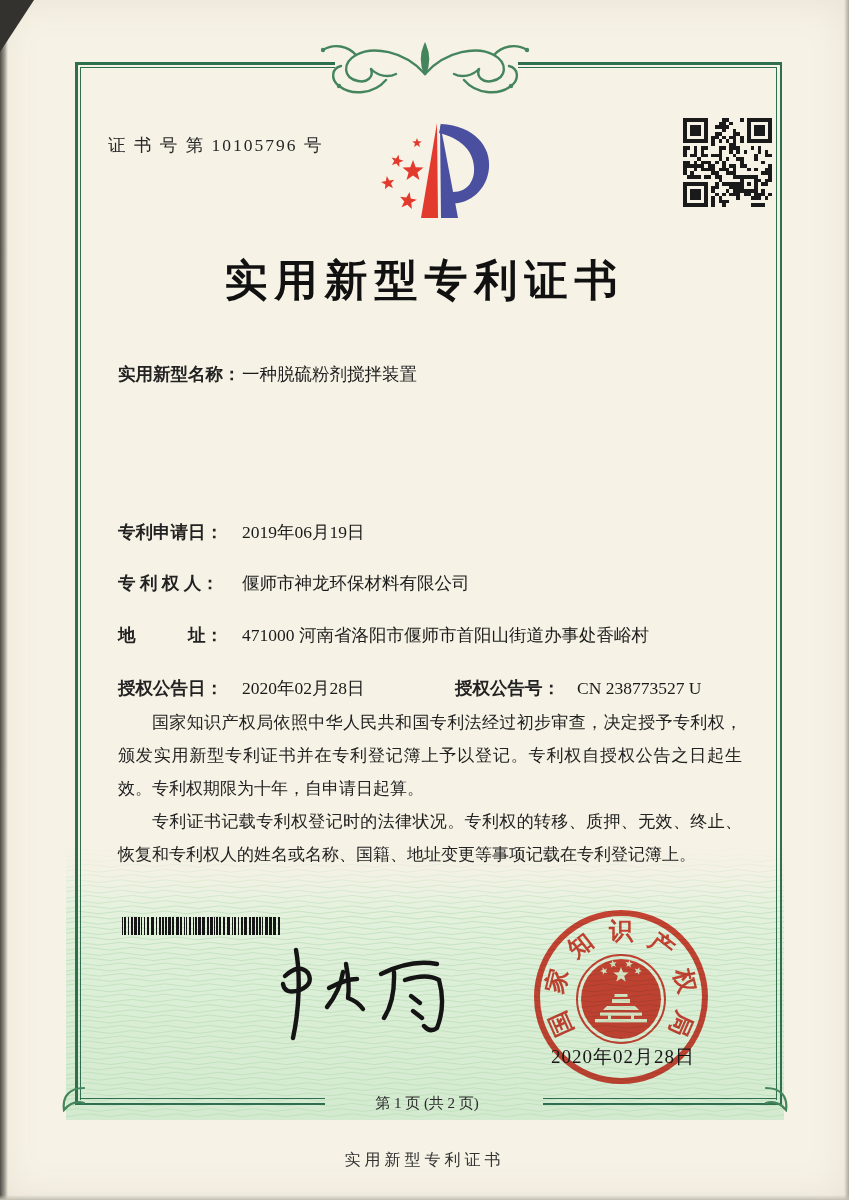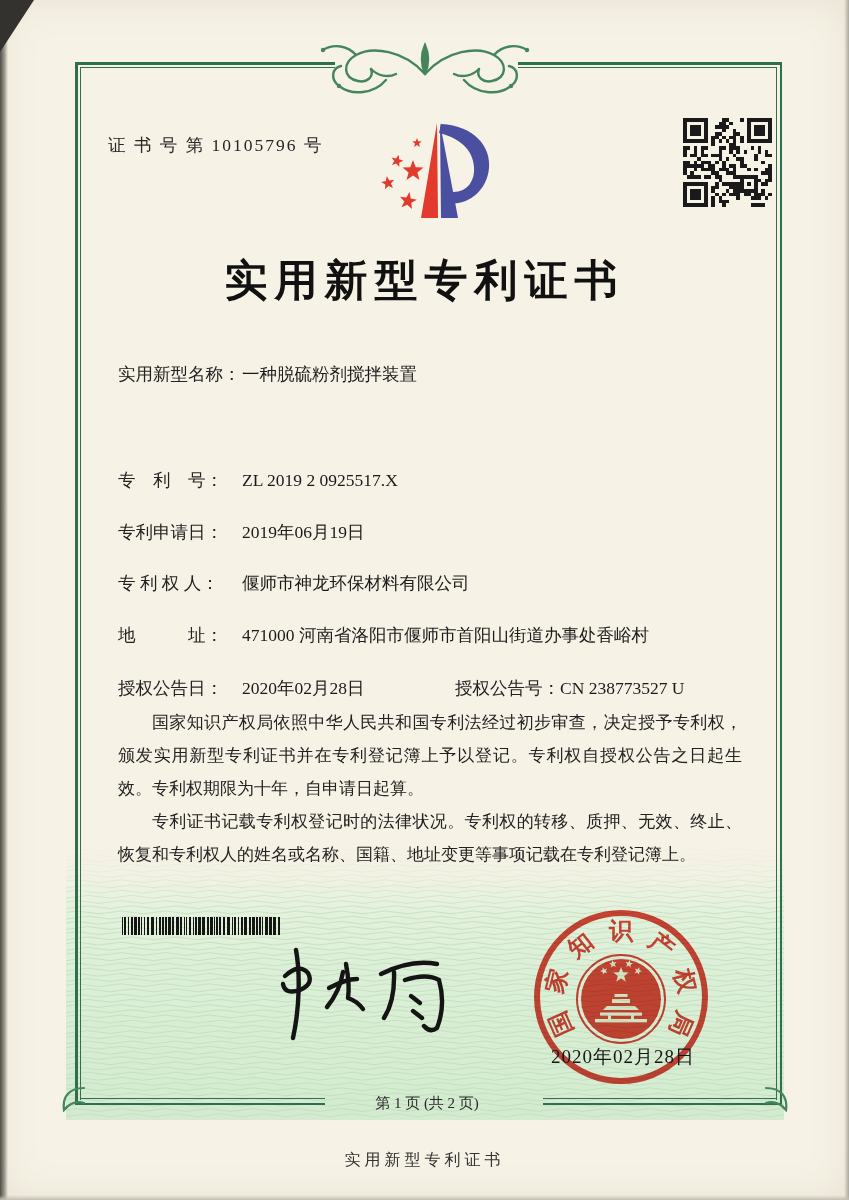--- a/index.html
+++ b/index.html
@@ -31,24 +31,24 @@
   .curl{position:absolute;}
 
   .cert-no{position:absolute;left:108px;top:133px;font-size:17.5px;letter-spacing:2px;color:#262626;}
   .logo{position:absolute;left:377px;top:113px;}
   .qr{position:absolute;left:683px;top:118px;}
 
   .title{position:absolute;left:0;top:252px;width:100%;text-align:center;
     font-size:43px;font-weight:600;letter-spacing:7px;color:#111;}
 
   .row{position:absolute;left:118px;width:640px;font-size:17.5px;white-space:nowrap;}
-  .row .lbl{display:inline-block;width:124px;color:#222;}
+  .row .lbl{display:inline-block;width:124px;color:#222;font-weight:bold;}
   .row .val{color:#1a1a1a;}
   .grant2{position:absolute;left:337px;top:0;}
-  .grant2 .lbl{width:auto;margin-right:0;}
+  .grant2 .lbl{width:auto;margin-right:17px;}
 
   .paras{position:absolute;left:118px;top:706px;width:624px;font-size:17px;
     line-height:33px;color:#222;text-align:justify;}
   .paras p{margin:0;text-indent:2em;}
 
   .barcode{position:absolute;left:122px;top:917px;width:168px;height:18px;display:flex;align-items:stretch;}
   .barcode i{display:block;background:#151515;}
 
   .officer{position:absolute;left:134px;top:982px;font-size:20px;color:#171717;}
   .officer .t{letter-spacing:6px;margin-bottom:14px;}
@@ -485,23 +485,20 @@
       <rect x="20" y="24" width="1" height="1" fill="#1a1a1a"></rect>
       <rect x="21" y="24" width="1" height="1" fill="#1a1a1a"></rect>
       <rect x="22" y="24" width="1" height="1" fill="#1a1a1a"></rect>
     </svg>
 
   <div class="title">实用新型专利证书</div>
 
   <div class="row" style="top:362px">
     <span class="lbl">实用新型名称：</span><span class="val">一种脱硫粉剂搅拌装置</span>
   </div>
-  <div class="row" style="top:468px">
-    <span class="lbl">专　利　号：</span><span class="val">ZL 2019 2 0925517.X</span>
-  </div>
   <div class="row" style="top:520px">
     <span class="lbl">专利申请日：</span><span class="val">2019年06月19日</span>
   </div>
   <div class="row" style="top:571px">
     <span class="lbl">专 利 权 人：</span><span class="val">偃师市神龙环保材料有限公司</span>
   </div>
   <div class="row" style="top:623px">
     <span class="lbl">地　　　址：</span><span class="val">471000 河南省洛阳市偃师市首阳山街道办事处香峪村</span>
   </div>
   <div class="row" style="top:676px">

